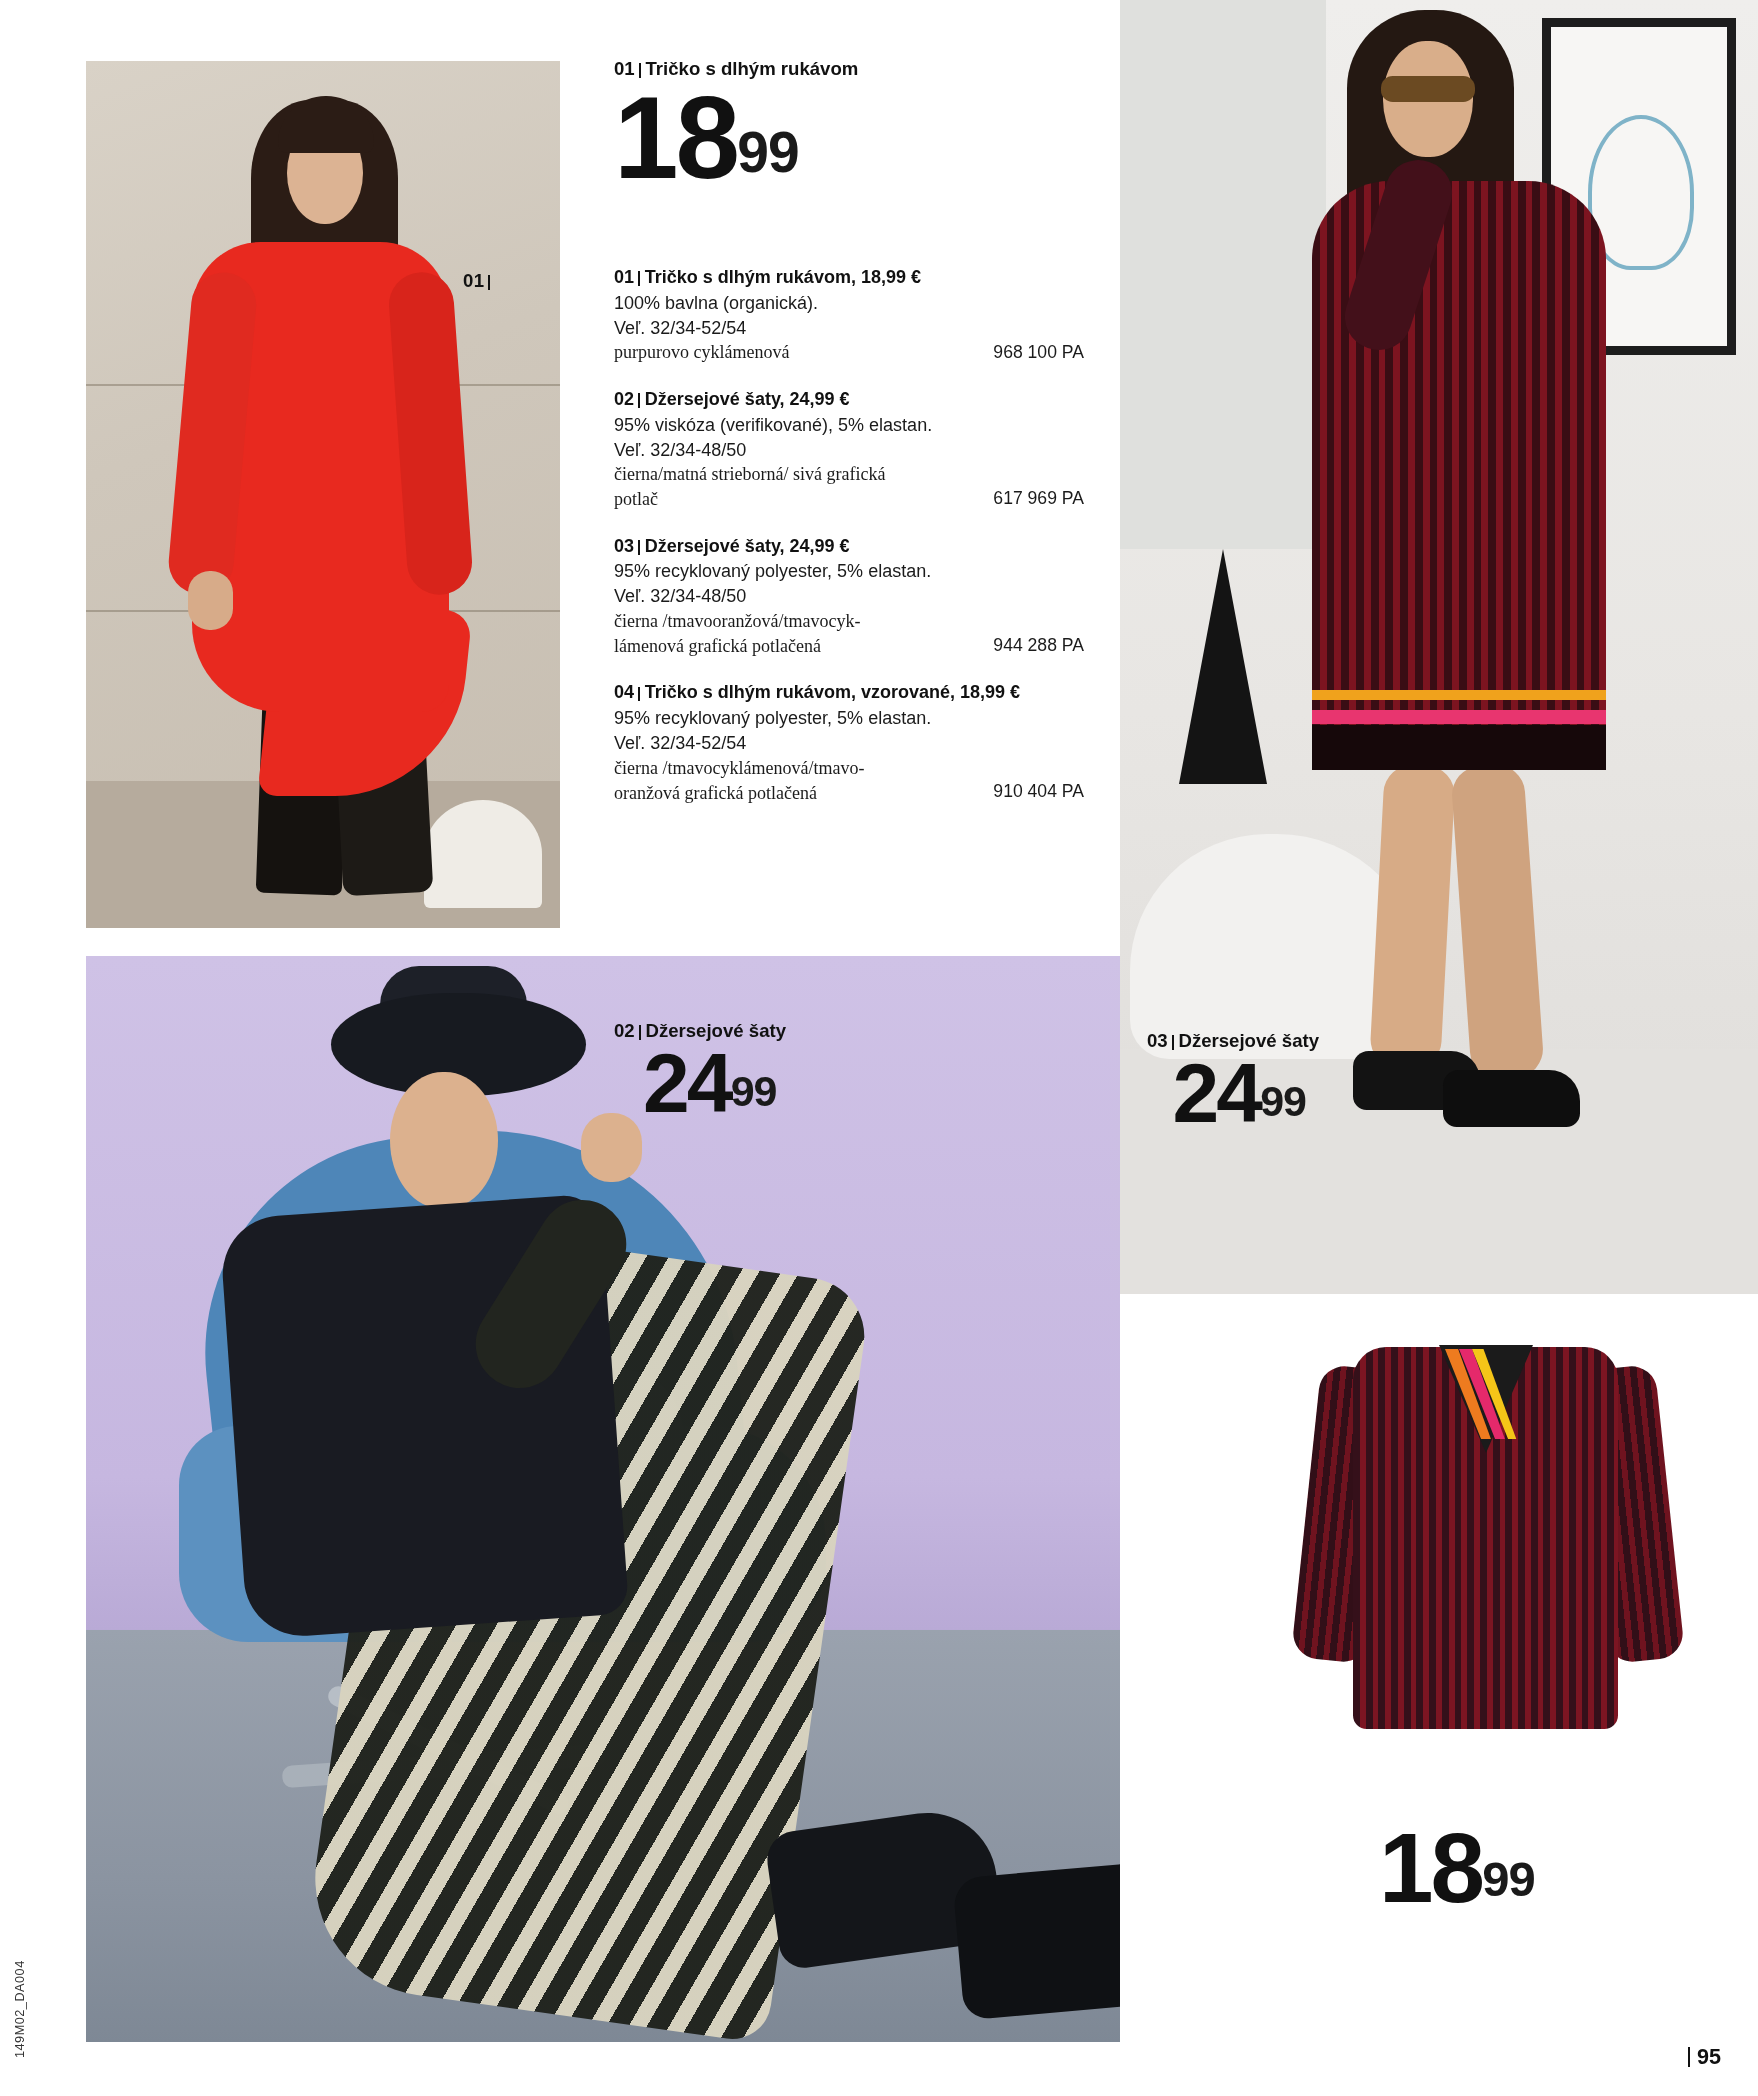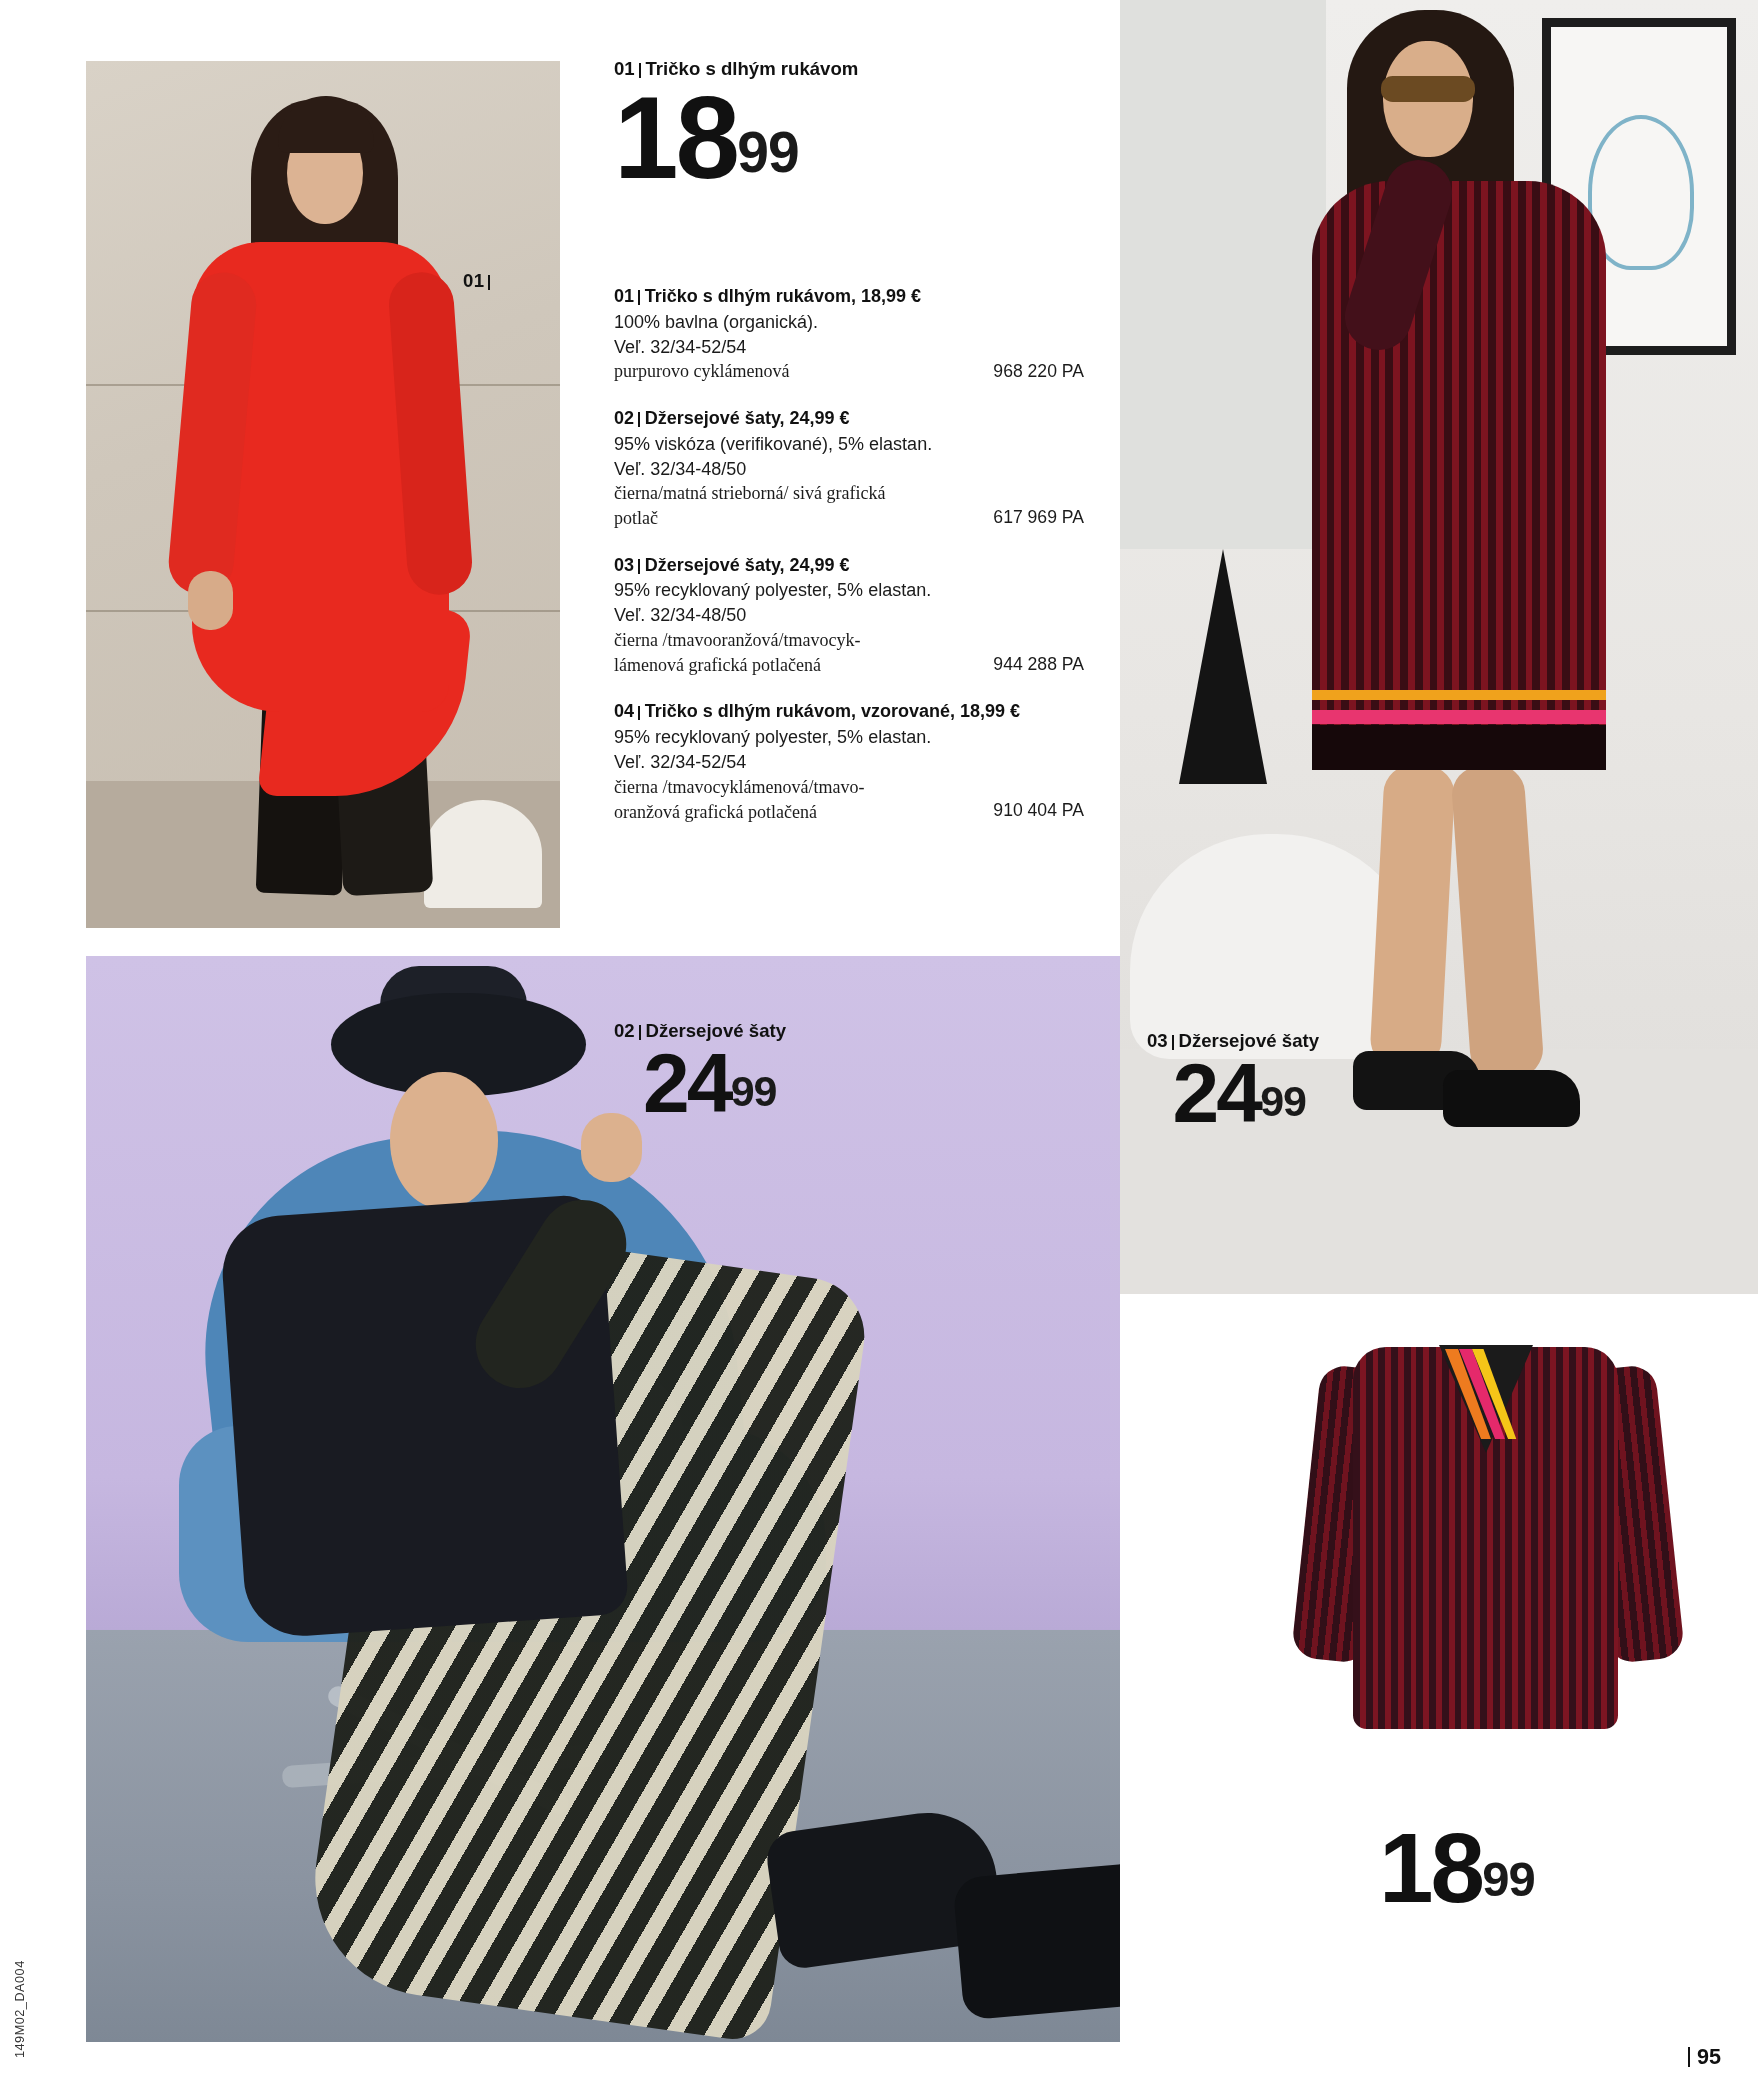--- a/index.html
+++ b/index.html
@@ -64,21 +64,20 @@
   .desc-block {
     position: absolute;
     width: 470px;
     font-size: 18px;
     line-height: 1.38;
     color: #1b1b1b;
   }
   .desc-item {
     margin-bottom: 21.6px;
     position: relative;
-    margin-top: 19px;
   }
   .desc-head {
     font-weight: bold;
     font-size: 18px;
     color: #111;
     margin-bottom: 1px;
   }
   .desc-line {
     font-size: 18px;
     color: #1b1b1b;
@@ -618,21 +617,21 @@
   <div class="desc-block" id="desc-list">
 
     <div class="desc-item">
       <div class="desc-head">
         <span>01</span><span class="bar"></span><span>Tričko s dlhým rukávom, 18,99 €</span>
       </div>
       <div class="desc-line">100% bavlna (organická).</div>
       <div class="desc-line">Veľ. 32/34-52/54</div>
       <div class="art-row">
         <span class="art-text">purpurovo cyklámenová</span>
-        <span class="art-no">968 220 PA</span>
+        <span class="art-no">968 100 PA</span>
       </div>
     </div>
 
     <div class="desc-item">
       <div class="desc-head">
         <span>02</span><span class="bar"></span><span>Džersejové šaty, 24,99 €</span>
       </div>
       <div class="desc-line">95% viskóza (verifikované), 5% elastan.</div>
       <div class="desc-line">Veľ. 32/34-48/50</div>
       <div class="art-row">

